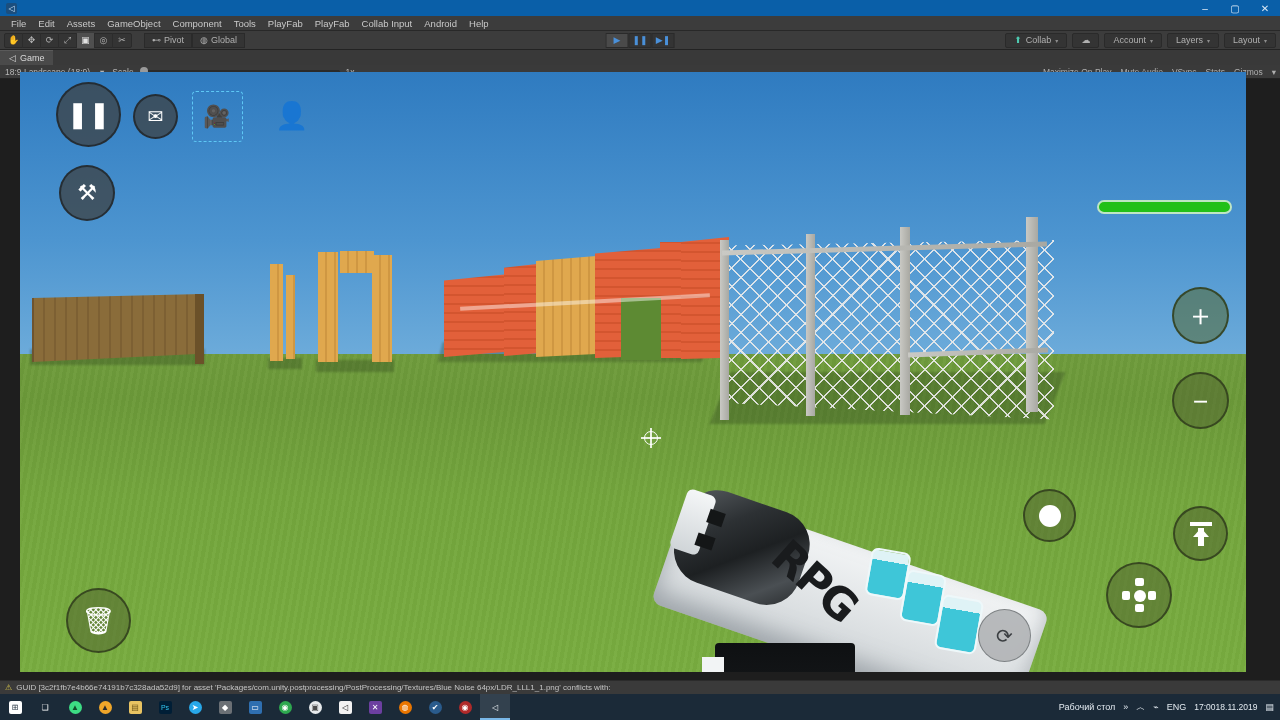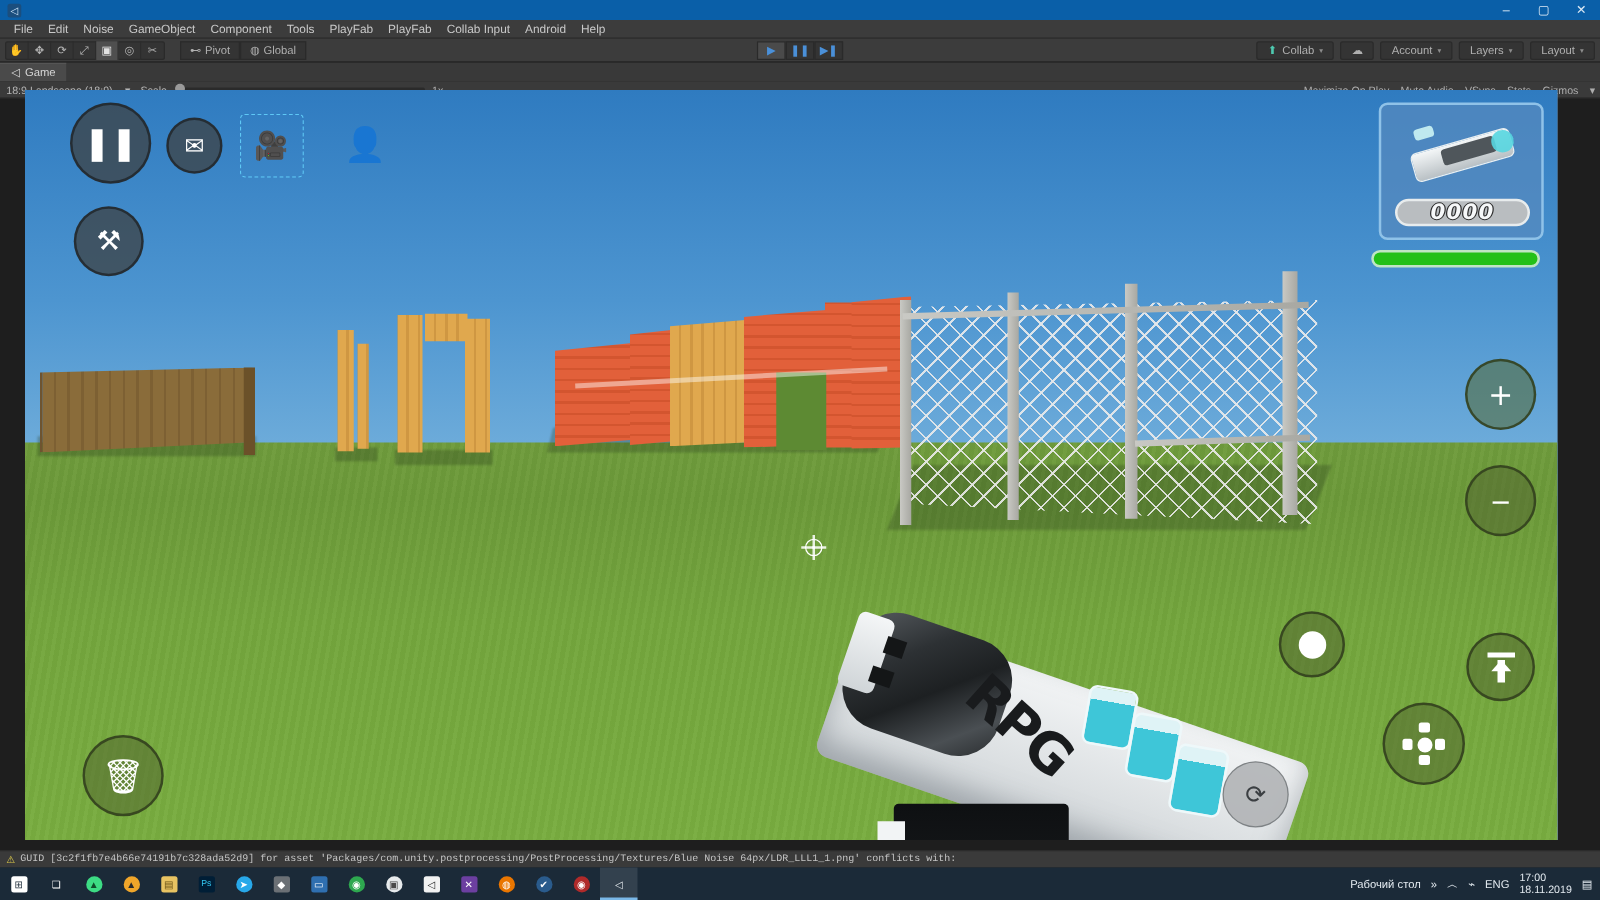--- a/index.html
+++ b/index.html
@@ -105,30 +105,30 @@
     border-radius:7px; background:#22c018; border:2px solid #bfe5c4; }
 
   .crosshair { position:absolute; left:621px; top:356px; width:20px; height:20px; }
   .crosshair i { position:absolute; background:#fff; }
 
   
   .statusbar { position:absolute; left:0; top:680px; width:1280px; height:14px;
     background:#3a3a3a; display:flex; align-items:center; padding-left:5px;
     border-top:1px solid #2b2b2b; }
   .statusbar .warn { color:#d7c54a; font-size:8px; margin-right:4px; }
-  .statusbar .txt { color:#c4c4c4; font-size:8px; white-space:nowrap;font-family:Liberation Mono, monospace; }
+  .statusbar .txt { color:#c4c4c4; font-size:8px; white-space:nowrap; }
 
   .taskbar { position:absolute; left:0; top:694px; width:1280px; height:26px;
     background:#1b2a38; display:flex; align-items:center; }
   .tb-ico { width:30px; height:26px; display:flex; align-items:center;
     justify-content:center; font-size:12px; color:#e6eef5; }
   .tb-ico.active { background:#33414e; box-shadow:inset 0 -2px 0 #7ab8e8; }
   .tb-right { margin-left:auto; display:flex; align-items:center; gap:8px;
     padding-right:6px; color:#e3eaf0; font-size:9px; }
-  .tb-clock { display:flex; flex-direction:column; align-items:flex-start; line-height:1.05;
+  .tb-clock { display:flex; flex-direction:row; align-items:flex-end; line-height:1.05;
     font-size:8.5px; }
 
   .sq { width:13px; height:13px; border-radius:2px; display:flex; align-items:center;
     justify-content:center; font-size:8px; color:#fff; }
 </style>
 </head>
 <body>
 
 <div id="app">
 
@@ -137,21 +137,21 @@
     <div class="win-ctrls">
       <span>–</span>
       <span>▢</span>
       <span class="close">✕</span>
     </div>
   </div>
 
   <div class="menubar">
     <div>File</div>
     <div>Edit</div>
-    <div>Noise</div>
+    <div>Assets</div>
     <div>GameObject</div>
     <div>Component</div>
     <div>Tools</div>
     <div>PlayFab</div>
     <div>PlayFab</div>
     <div>Collab Input</div>
     <div>Android</div>
     <div>Help</div>
   </div>
 
@@ -329,34 +329,20 @@
       <span>👤</span>
     </div>
     <div class="hud-btn dark-round" style="left:39px; top:93px; width:56px; height:56px; font-size:22px;">
       <span>⚒</span>
     </div>
 
     <div class="hud-btn olive-round" style="left:46px; top:516px; width:65px; height:65px; font-size:27px;">
       <span>🗑</span>
     </div>
 
-    <div class="weapon-panel">
-      <div style="position:absolute;left:18px;top:10px;width:100px;height:58px;">
-        <div style="position:absolute;left:6px;top:18px;width:82px;height:24px;
-          background:linear-gradient(180deg,#f4f7f8,#b9c0c4); border-radius:5px;
-          transform:rotate(-16deg); border:1.5px solid #e9eff1;"></div>
-        <div style="position:absolute;left:30px;top:20px;width:44px;height:13px;
-          background:#4f565b; border-radius:3px; transform:rotate(-16deg);"></div>
-        <div style="position:absolute;left:70px;top:10px;width:18px;height:18px;
-          background:#57d6e0; border-radius:50%; transform:rotate(-16deg); opacity:.9;"></div>
-        <div style="position:absolute;left:8px;top:8px;width:16px;height:9px;
-          background:#bfe9ef; border-radius:3px; transform:rotate(-16deg);"></div>
-      </div>
-      <div class="ammo-pill">0000</div>
-    </div>
     <div class="healthbar"></div>
 
     <div class="hud-btn olive-round" style="left:1152px; top:215px; width:57px; height:57px; font-size:29px;">
       <span>＋</span>
     </div>
     <div class="hud-btn olive-round" style="left:1152px; top:300px; width:57px; height:57px; font-size:29px;">
       <span>－</span>
     </div>
 
     <div class="hud-btn olive-round" style="left:1003px; top:417px; width:53px; height:53px;">

